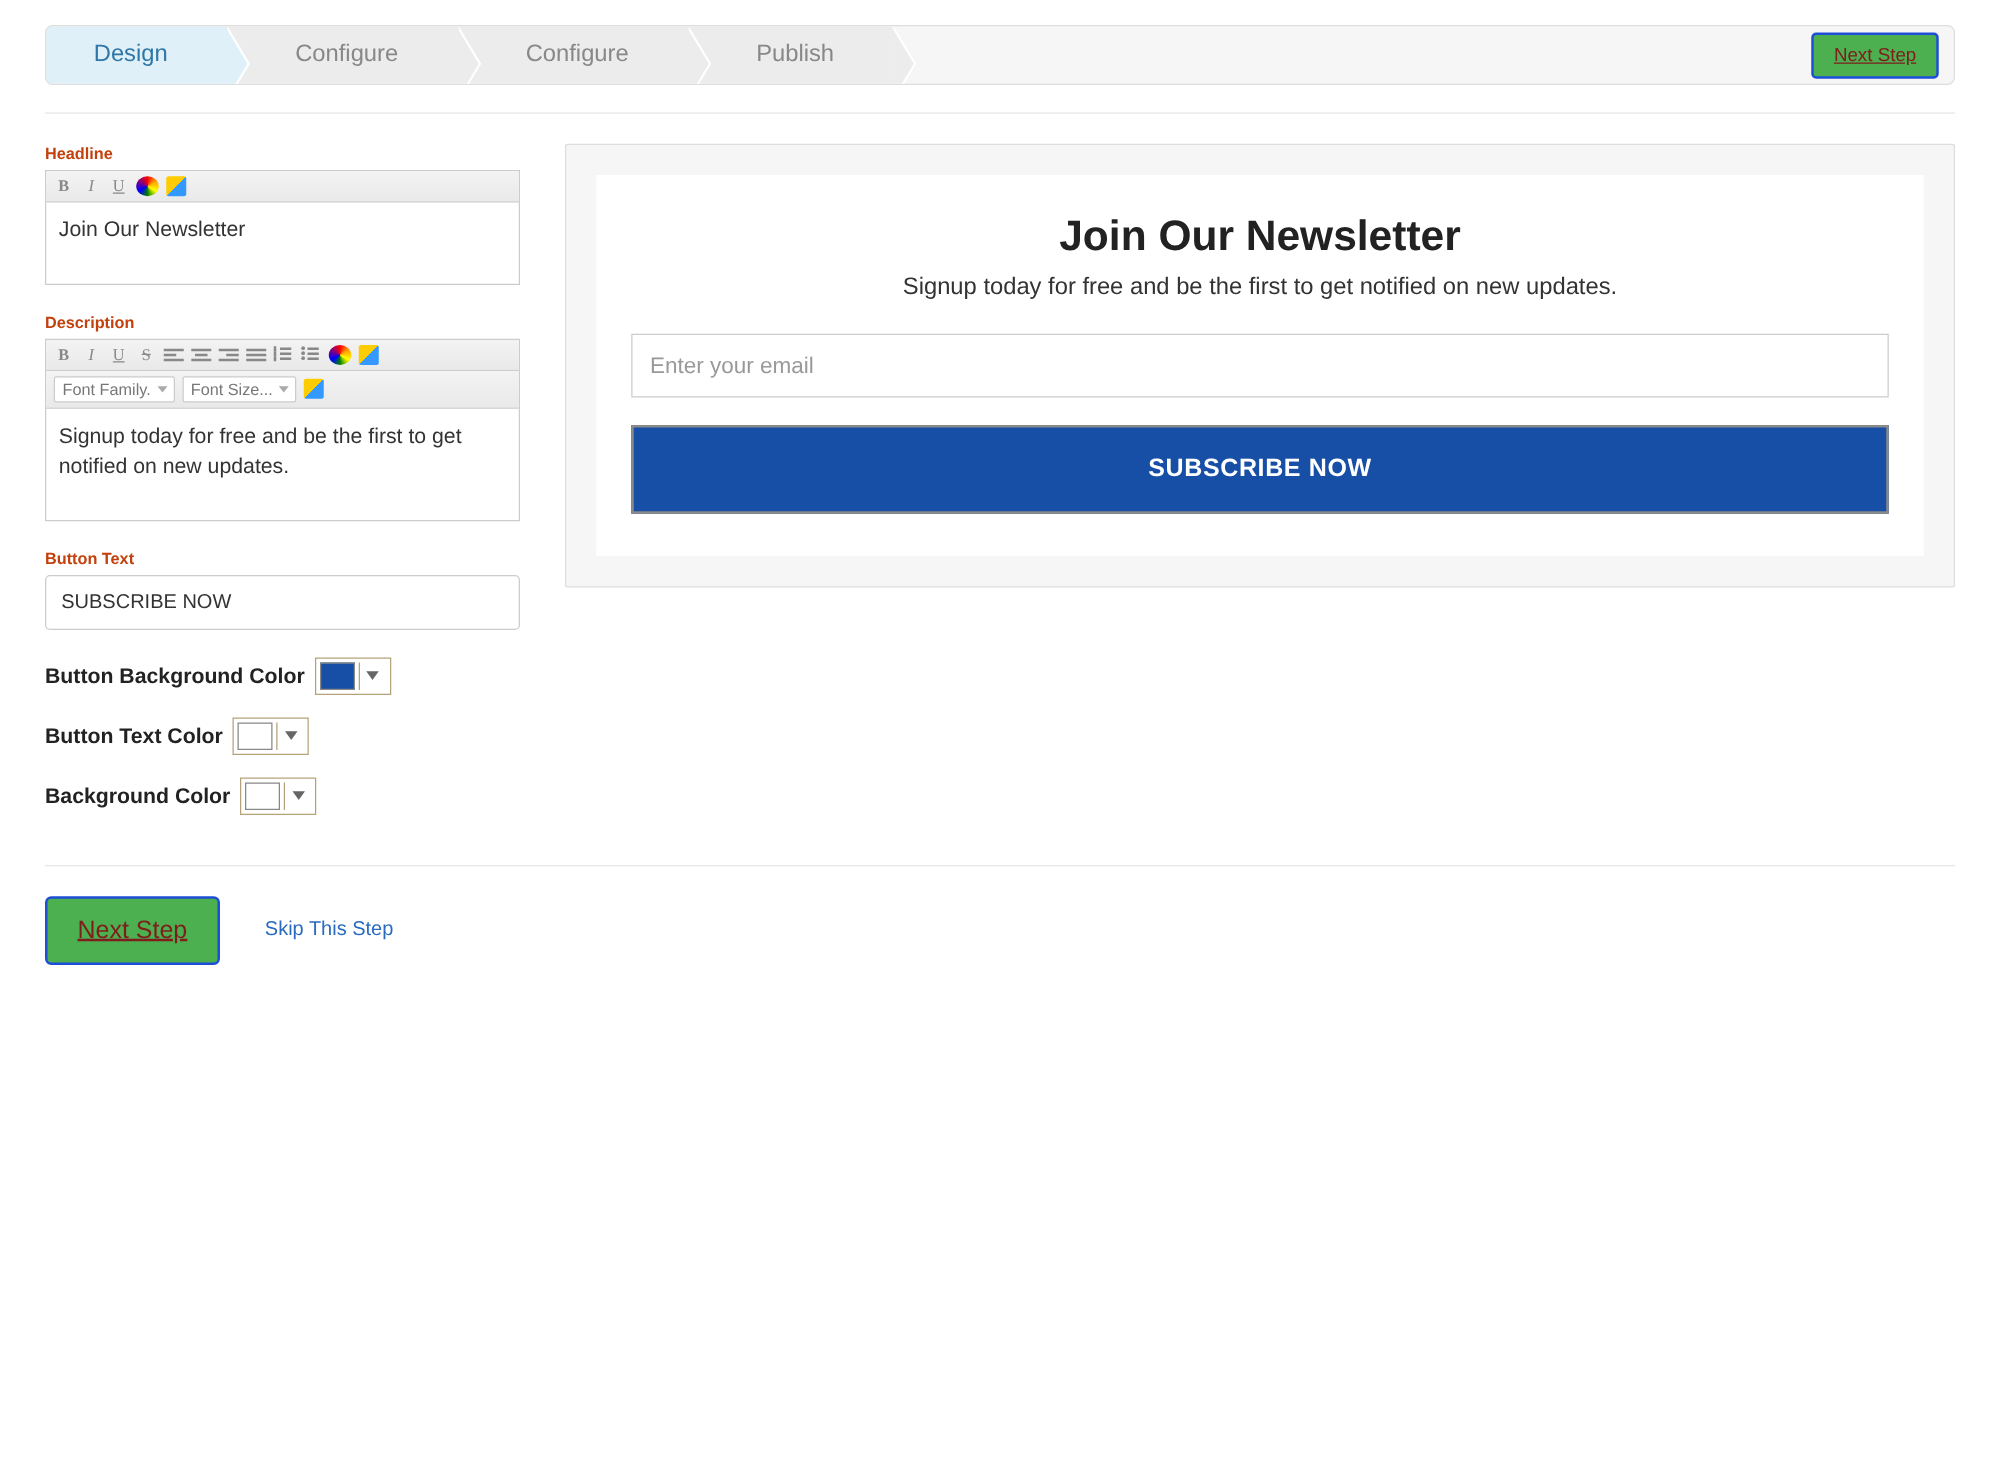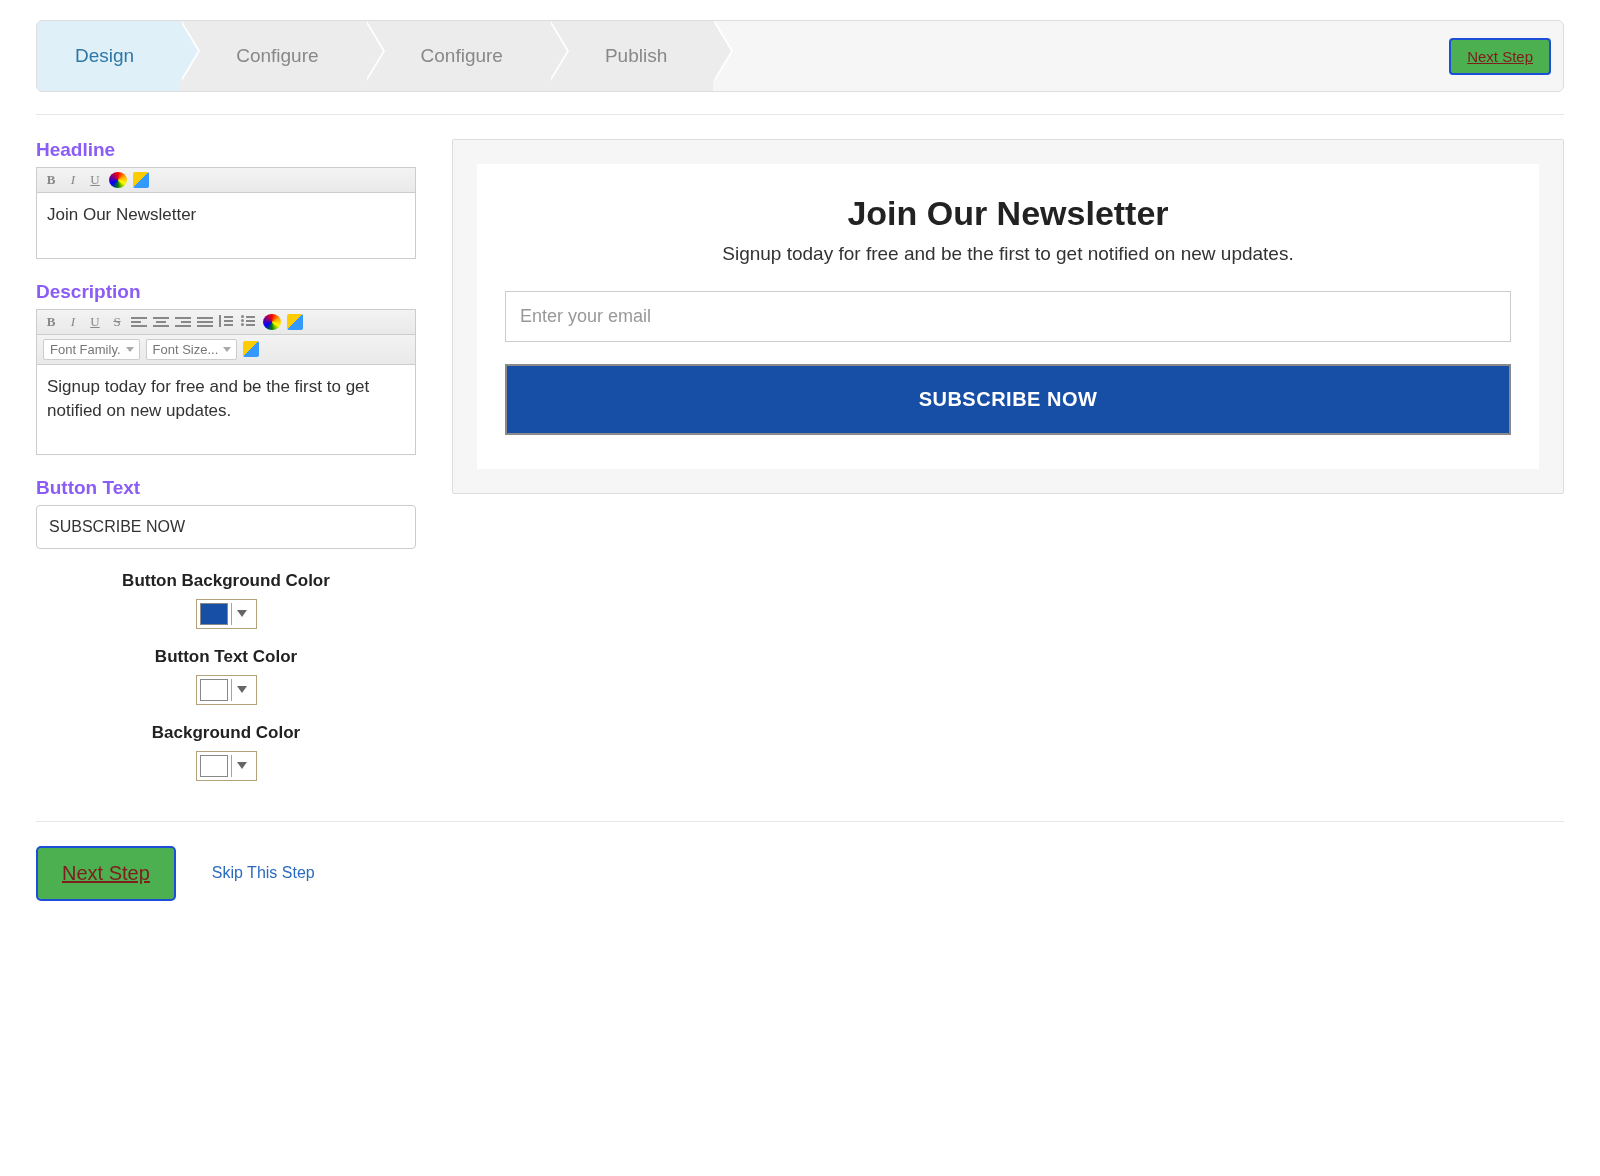--- a/index.html
+++ b/index.html
@@ -10,21 +10,21 @@
     padding: 20px 36px;
     font-size: 15px;
   }
   
   .wizard {
     border: 1px solid #ddd;
     border-radius: 6px;
     background: #f6f6f6;
     display: flex;
     align-items: stretch;
-    height: 72px;
+    height: 48px;
     overflow: hidden;
     position: relative;
   }
   .wizard-steps { display: flex; flex: 1; }
   .wstep {
     position: relative;
     display: flex;
     align-items: center;
     justify-content: center;
     font-size: 19px;
@@ -71,21 +71,21 @@
     text-decoration: underline;
   }
   .btn-green.big { font-size: 20px; padding: 14px 24px; border-radius:5px;}
   hr.sep { border: none; border-top: 1px solid #e6e6e6; margin: 22px 0 24px; }
 
   
   .cols { display: flex; gap: 36px; align-items: flex-start; }
   .left { width: 380px; }
   .right { flex: 1; }
 
-  .field-label { font-weight: 700; font-size: 19px; margin-bottom: 6px; color:#8b5cf6;}
+  .field-label { font-weight: 700; font-size: 13px; margin-bottom: 6px; color:#c2410c;}
   .group { margin-bottom: 22px; }
 
   
   .rte { border:1px solid #ccc; background:#fff; }
   .rte .toolbar {
     background: linear-gradient(#f3f3f3,#e9e9e9);
     border-bottom:1px solid #ccc;
     padding:4px 6px;
     display:flex; gap:6px; align-items:center; flex-wrap:wrap;
     font-size:13px; color:#888;
@@ -113,21 +113,21 @@
   .rte .content{
     padding:10px 10px 30px; font-size:17px; color:#333; min-height:54px; line-height:1.45;
     outline:none;
   }
   .rte.small .content{min-height:64px;}
 
   .text-input{
     width:100%; border:1px solid #ccc; border-radius:4px; padding:12px 12px; font-size:16px; color:#333;
   }
 
-  .color-row{display:flex;align-items:center;gap:8px;margin-bottom:18px;flex-direction:column;}
+  .color-row{display:flex;align-items:center;gap:8px;margin-bottom:18px;}
   .color-row label{font-weight:700;font-size:17px;color:#222;}
   .color-picker{
     display:flex;align-items:center;border:1px solid #b5a27a;padding:3px;cursor:pointer;background:#fff;
   }
   .color-picker .swatch{width:28px;height:22px;border:1px solid #888;}
   .color-picker .caret{width:22px;height:22px;display:flex;align-items:center;justify-content:center;border-left:1px solid #b5a27a;margin-left:3px;}
   .color-picker .caret::before{content:"";border-left:5px solid transparent;border-right:5px solid transparent;border-top:7px solid #666;}
 
   
   .preview-outer{

